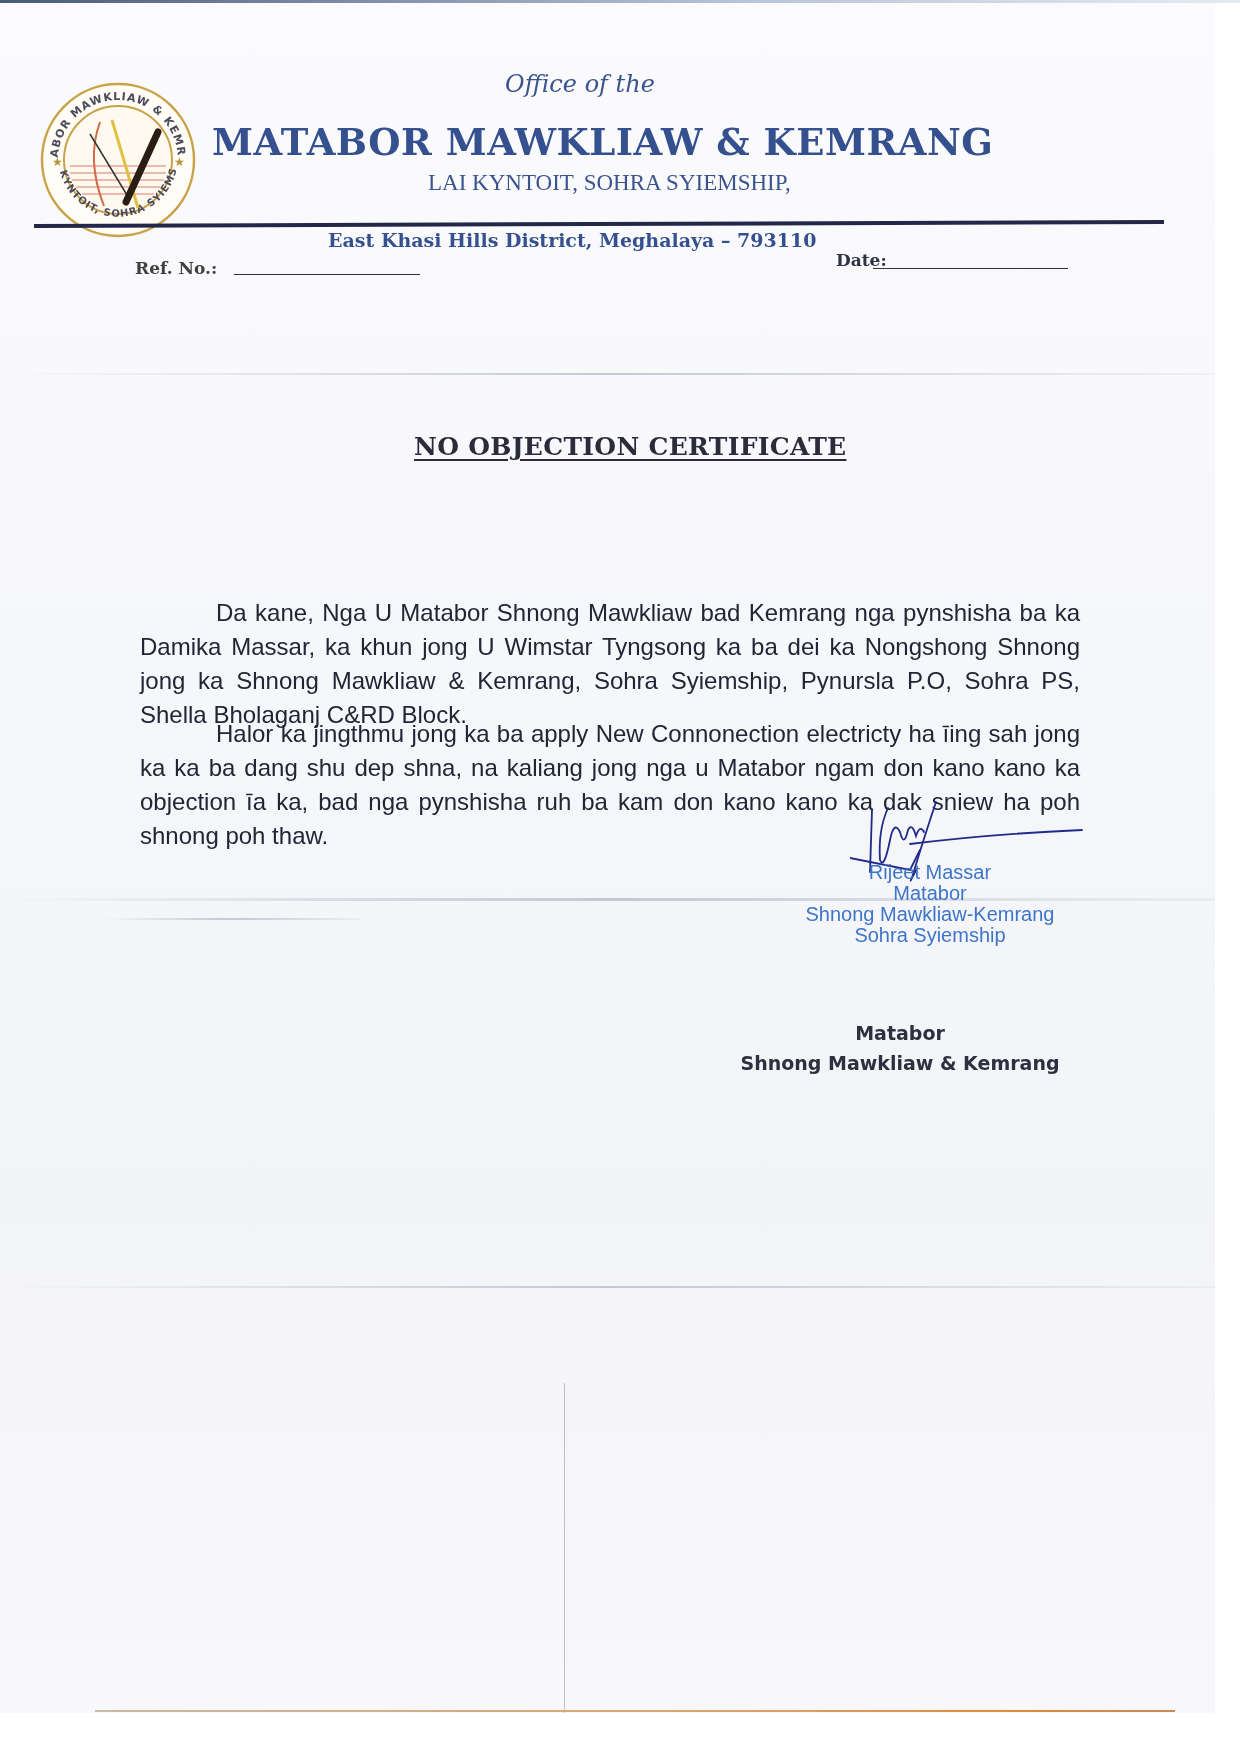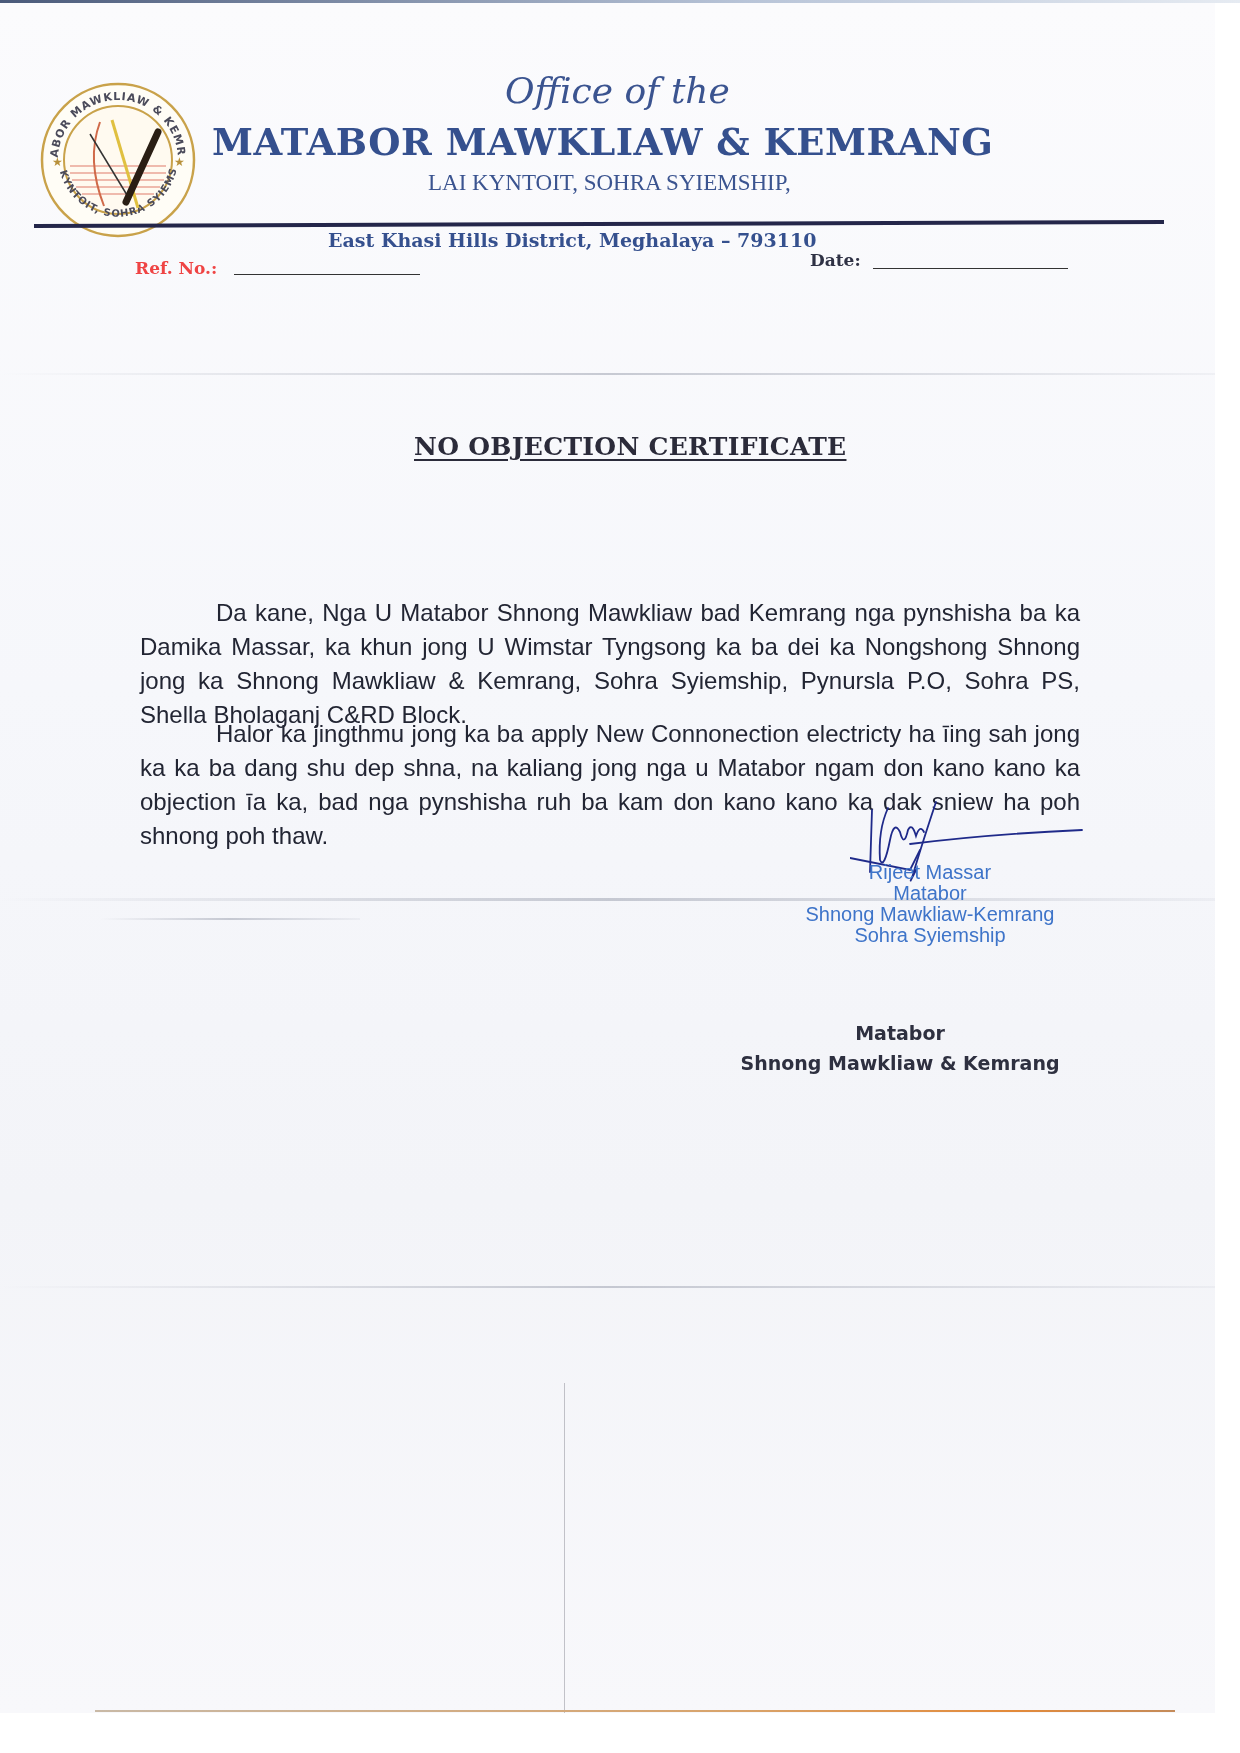--- a/index.html
+++ b/index.html
@@ -12,29 +12,29 @@
   .paper {
     position: absolute; left: 0; top: 3px; width: 1215px; height: 1710px;
     background: linear-gradient(180deg,#fbfbfd 0%,#f6f7fb 40%,#f3f4f8 70%,#f8f8fb 100%);
   }
   .crease { position: absolute; height: 2px; background: linear-gradient(90deg, rgba(160,165,180,0.0), rgba(150,155,170,0.5), rgba(160,165,180,0.1)); }
   .vcrease { position: absolute; width: 1px; background: rgba(140,140,150,0.5); }
   .tear-bottom { position: absolute; left: 95px; top: 1710px; width: 1080px; height: 2px; background: linear-gradient(90deg,#c9b9a6,#d9a36a 60%,#e38a3a 85%,#c48b5a); }
 
   .logo { position: absolute; left: 38px; top: 80px; width: 160px; height: 160px; }
 
-  .office-of { position: absolute; left: 505px; top: 70px; font-family: "DejaVu Serif", serif; font-style: italic; font-size: 36px; color: #3b5490; }
+  .office-of { position: absolute; left: 505px; top: 70px; font-family: "DejaVu Serif", serif; font-style: italic; font-size: 24px; color: #3b5490; }
   .org-name { position: absolute; left: 212px; top: 120px; font-family: "DejaVu Serif", serif; font-weight: bold; font-size: 37px; color: #35508e; letter-spacing: 0.5px; white-space: nowrap; }
   .addr1 { position: absolute; left: 380px; top: 170px; font-family: "Liberation Serif", serif; font-size: 23px; color: #3b5490; white-space: nowrap; margin-left: 48px; }
   .addr2 { position: absolute; left: 328px; top: 197px; font-family: "DejaVu Serif", serif; font-weight: bold; font-size: 19px; color: #35508e; white-space: nowrap; margin-top: 32px; }
   .header-rule { position: absolute; left: 34px; top: 222px; width: 1130px; height: 4px; background: #24264a; transform: rotate(-0.2deg); }
 
-  .ref-label { position: absolute; left: 135px; top: 258px; font-family: "DejaVu Serif", serif; font-weight: bold; font-size: 17px; color: #ef4444; }
+  .ref-label { position: absolute; left: 135px; top: 258px; font-family: "DejaVu Serif", serif; font-weight: bold; font-size: 17px; color: #404040; }
   .ref-line { position: absolute; left: 234px; top: 274px; width: 186px; height: 1px; background: #333; }
-  .date-label { position: absolute; left: 810px; top: 250px; font-family: "DejaVu Serif", serif; font-weight: bold; font-size: 17px; color: #2f3245; }
+  .date-label { position: absolute; left: 836px; top: 250px; font-family: "DejaVu Serif", serif; font-weight: bold; font-size: 17px; color: #2f3245; }
   .date-line { position: absolute; left: 873px; top: 268px; width: 195px; height: 1px; background: #333; }
 
   .doc-title { position: absolute; left: 382px; top: 432px; font-family: "DejaVu Serif", serif; font-weight: bold; font-size: 25px; color: #2b2b3a; text-decoration: underline; text-underline-offset: 4px; white-space: nowrap; letter-spacing: 0.3px; margin-left: 32px; }
 
   .para { position: absolute; left: 140px; width: 940px; font-family: "Liberation Sans", sans-serif; font-size: 24px; line-height: 34px; color: #222533; text-align: justify; text-indent: 76px; }
   .para1 { top: 572px; }
   .para2 { top: 693px; }
 
   .signature { position: absolute; left: 850px; top: 800px; width: 240px; height: 90px; }
   .stamp { position: absolute; left: 790px; top: 862px; width: 280px; text-align: center; font-family: "Liberation Sans", sans-serif; color: #3e74c9; font-size: 20px; line-height: 21px; }

